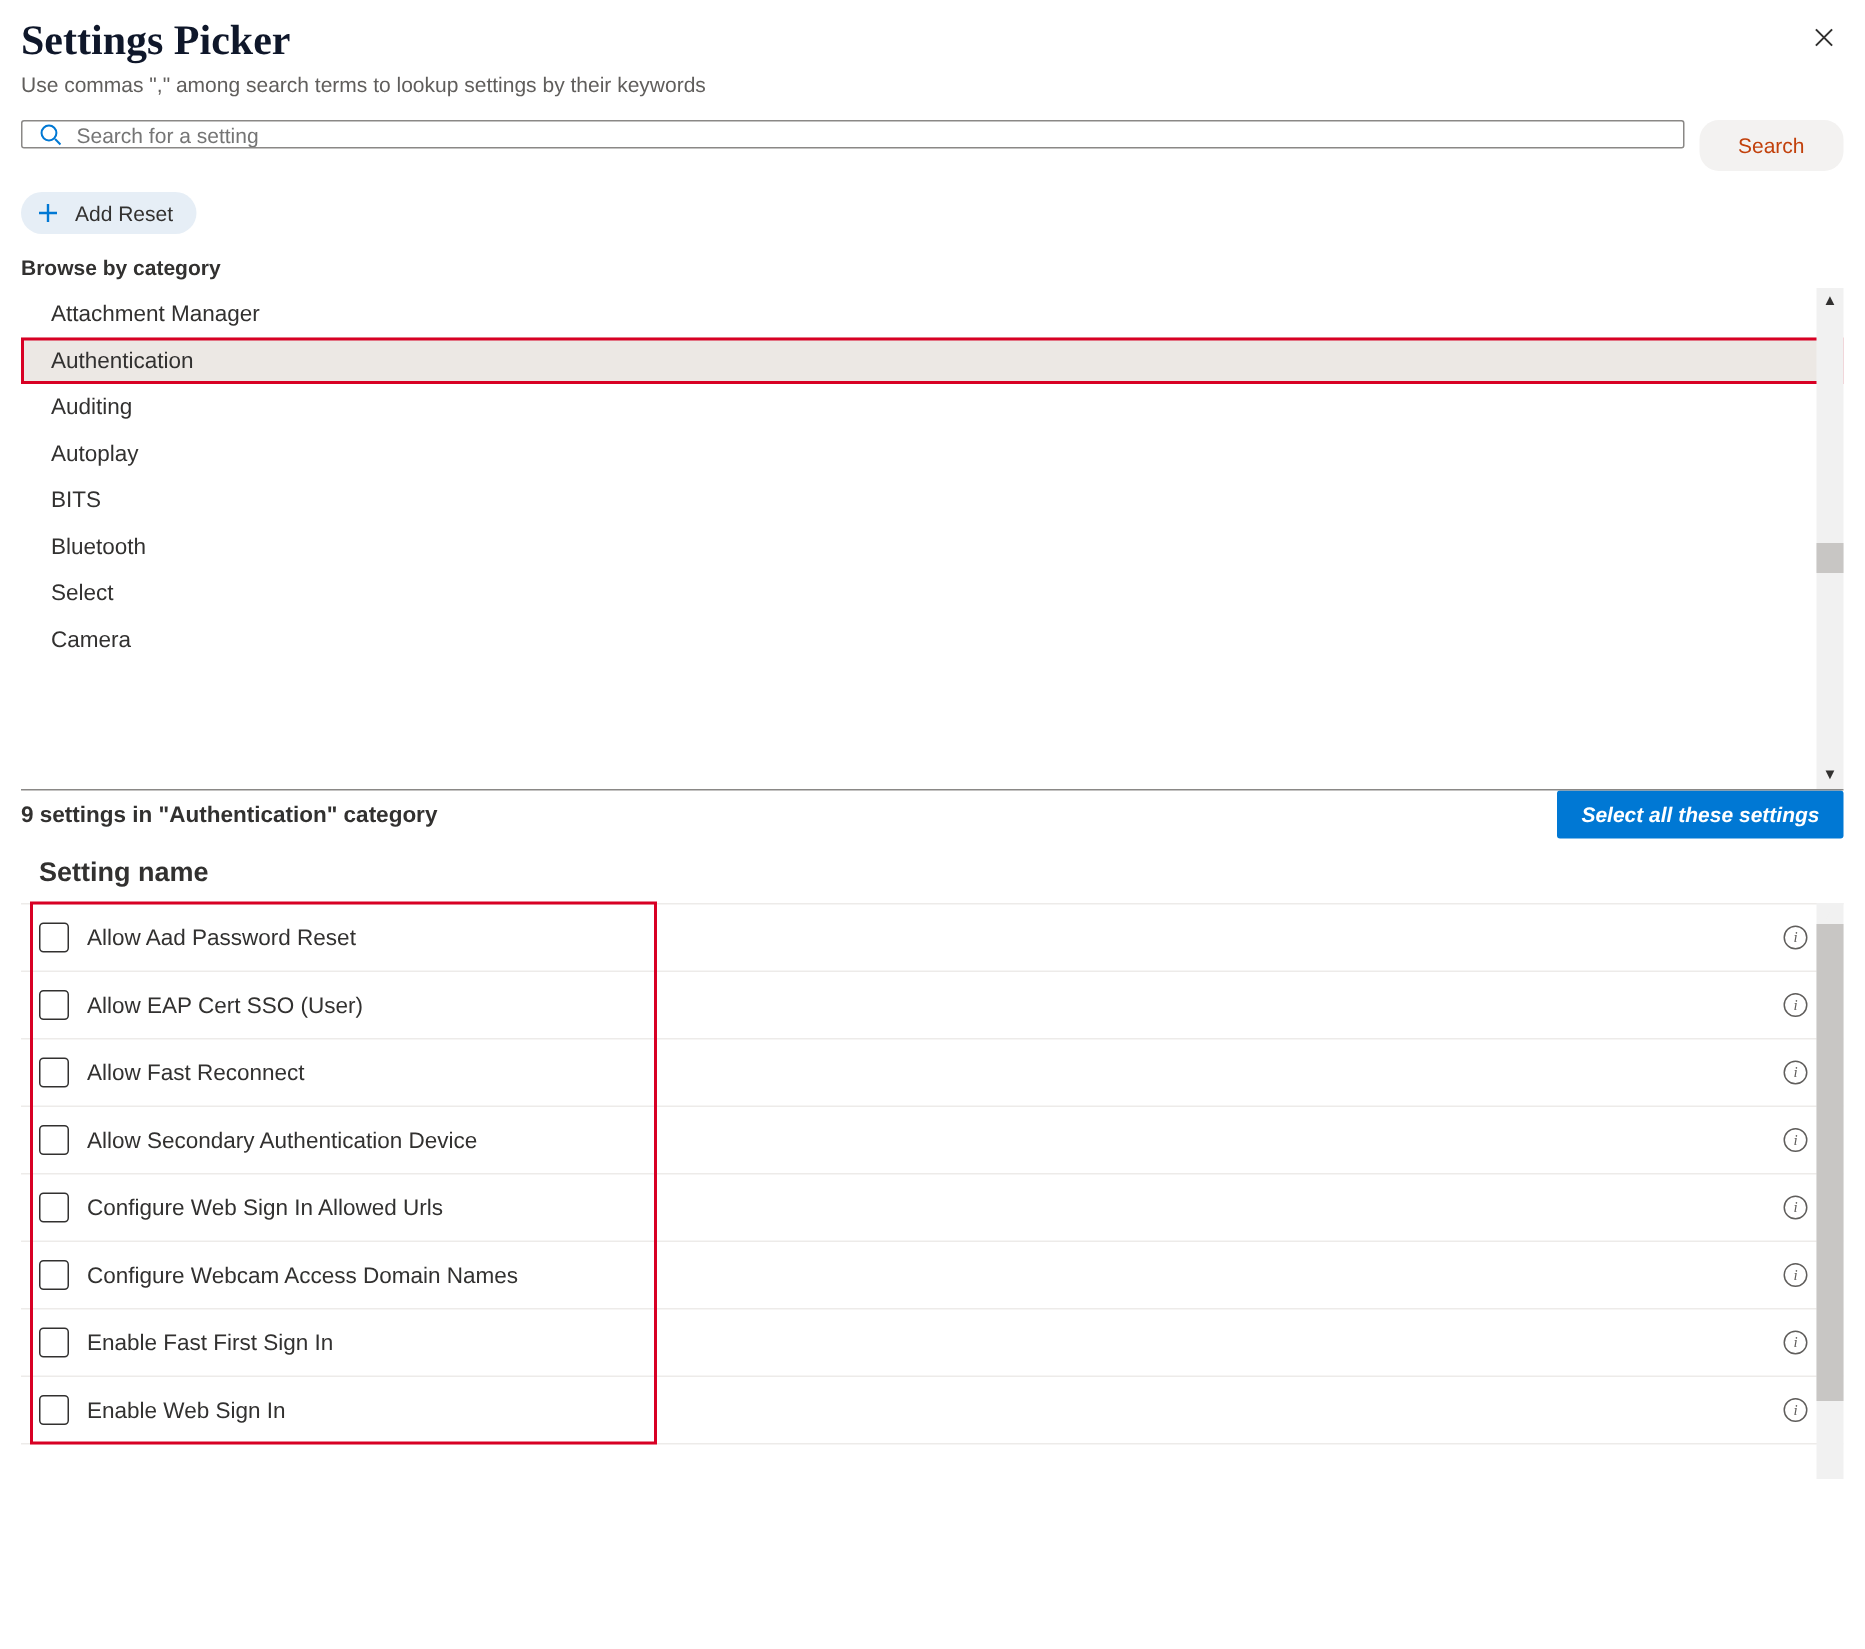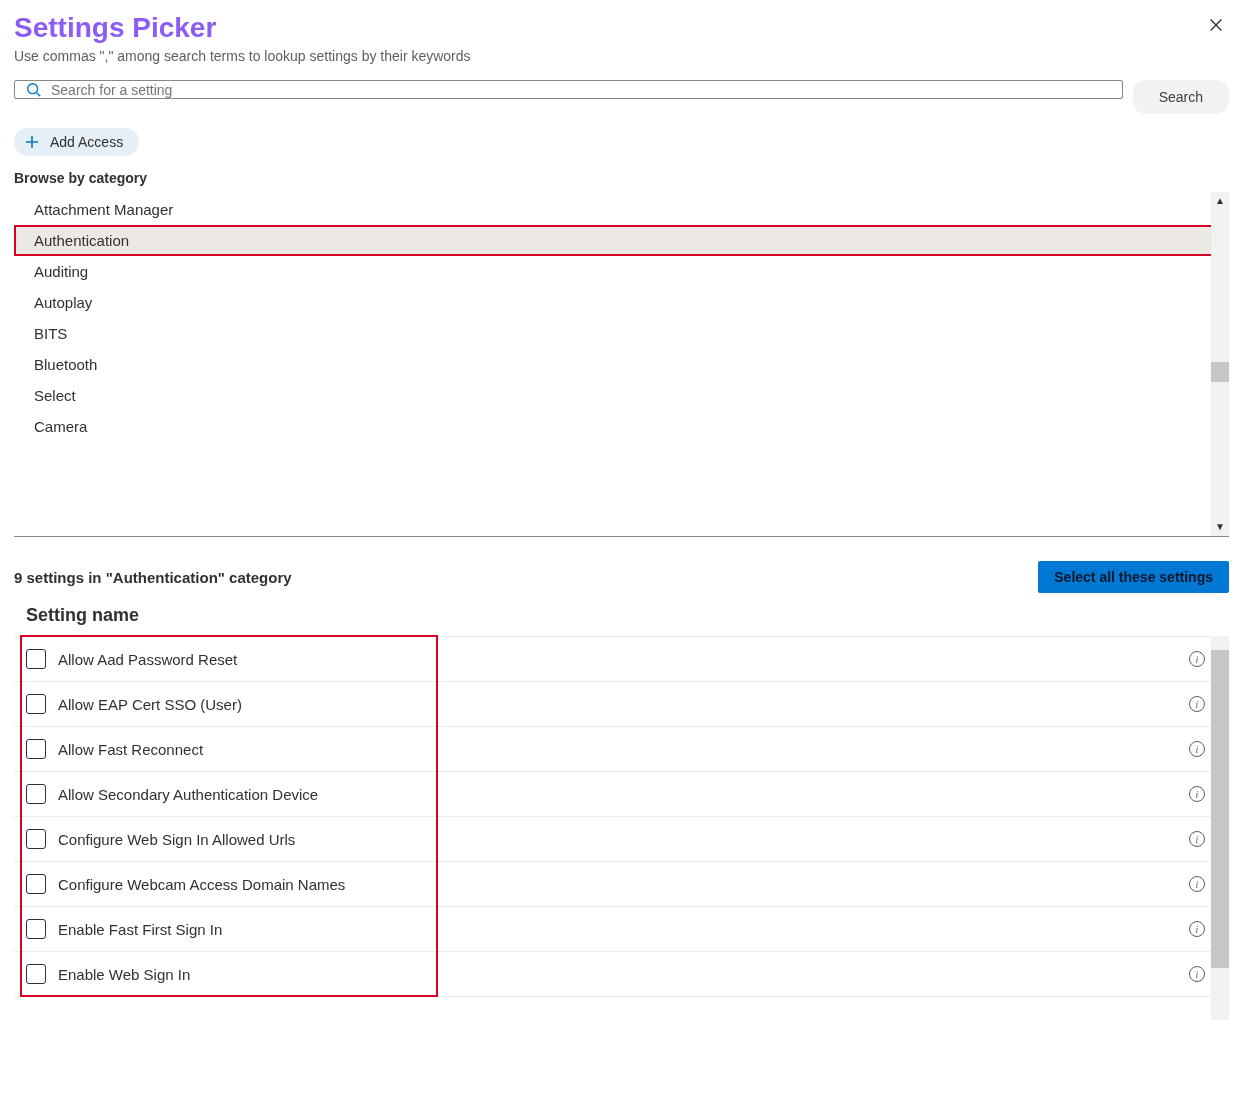--- a/index.html
+++ b/index.html
@@ -7,22 +7,23 @@
       font-family: "Segoe UI", -apple-system, sans-serif;
       background: #fff;
       color: #323130;
       width: 1243px;
       padding: 12px 14px;
     }
     .header { display: flex; justify-content: space-between; align-items: flex-start; }
     .title {
       font-size: 28px;
       font-weight: 600;
-      color: #8b5cf6;
+      color: #0f172a;
       margin-bottom: 4px;
+      font-family: Liberation Serif, serif;
     }
     .subtitle {
       font-size: 14px;
       color: #605e5c;
       margin-bottom: 16px;
     }
     .close-btn {
       background: none;
       border: none;
       cursor: pointer;
@@ -49,21 +50,21 @@
       font-size: 14px;
       background: transparent;
     }
     .search-btn {
       background: #f3f2f1;
       border: none;
       border-radius: 13px;
       height: 34px;
       padding: 0 26px;
       font-size: 14px;
-      color: #404040;
+      color: #c2410c;
       cursor: default;
     }
 
     .filter-pill {
       display: inline-flex;
       align-items: center;
       background: #e6eef6;
       color: #323130;
       border: none;
       border-radius: 18px;
@@ -77,22 +78,21 @@
 
     .section-label {
       font-size: 14px;
       font-weight: 600;
       margin-bottom: 6px;
     }
 
     .category-wrap {
       position: relative;
       border-bottom: 1px solid #8a8886;
-      padding-bottom: 10px;
-      margin-bottom: 24px;
+      padding-bottom: 0;
     }
     .category-list {
       height: 334px;
       overflow: hidden;
       padding: 2px 0;
     }
     .category-item {
       padding: 7px 20px;
       font-size: 15px;
       color: #323130;
@@ -129,27 +129,28 @@
       justify-content: space-between;
       align-items: center;
       margin-bottom: 12px;
     }
     .results-header .count {
       font-size: 15px;
       font-weight: 600;
     }
     .select-all-btn {
       background: #0078d4;
-      color: #0f172a;
+      color: #ffffff;
       border: none;
       font-size: 14px;
       font-weight: 600;
       padding: 8px 16px;
       border-radius: 2px;
       cursor: pointer;
+      font-style: italic;
     }
 
     .col-header {
       font-size: 18px;
       font-weight: 600;
       padding: 0 12px 10px 12px;
     }
 
     .settings-wrap {
       position: relative;
@@ -252,21 +253,21 @@
       </svg>
     <input type="text" placeholder="Search for a setting" style="">
   </div>
   <button class="search-btn">Search</button>
 </div>
 
 <button class="filter-pill">
   <svg viewBox="0 0 16 16">
       <path d="M8 2 V14 M2 8 H14" fill="none"></path>
     </svg>
-  <span>Add Access</span>
+  <span>Add Reset</span>
 </button>
 
 <div class="section-label">Browse by category</div>
 
 <div class="category-wrap">
   <div class="category-list" id="category-list">
       <div class="category-item">Attachment Manager</div>
       <div class="category-item selected">Authentication</div>
       <div class="category-item">Auditing</div>
       <div class="category-item">Autoplay</div>

